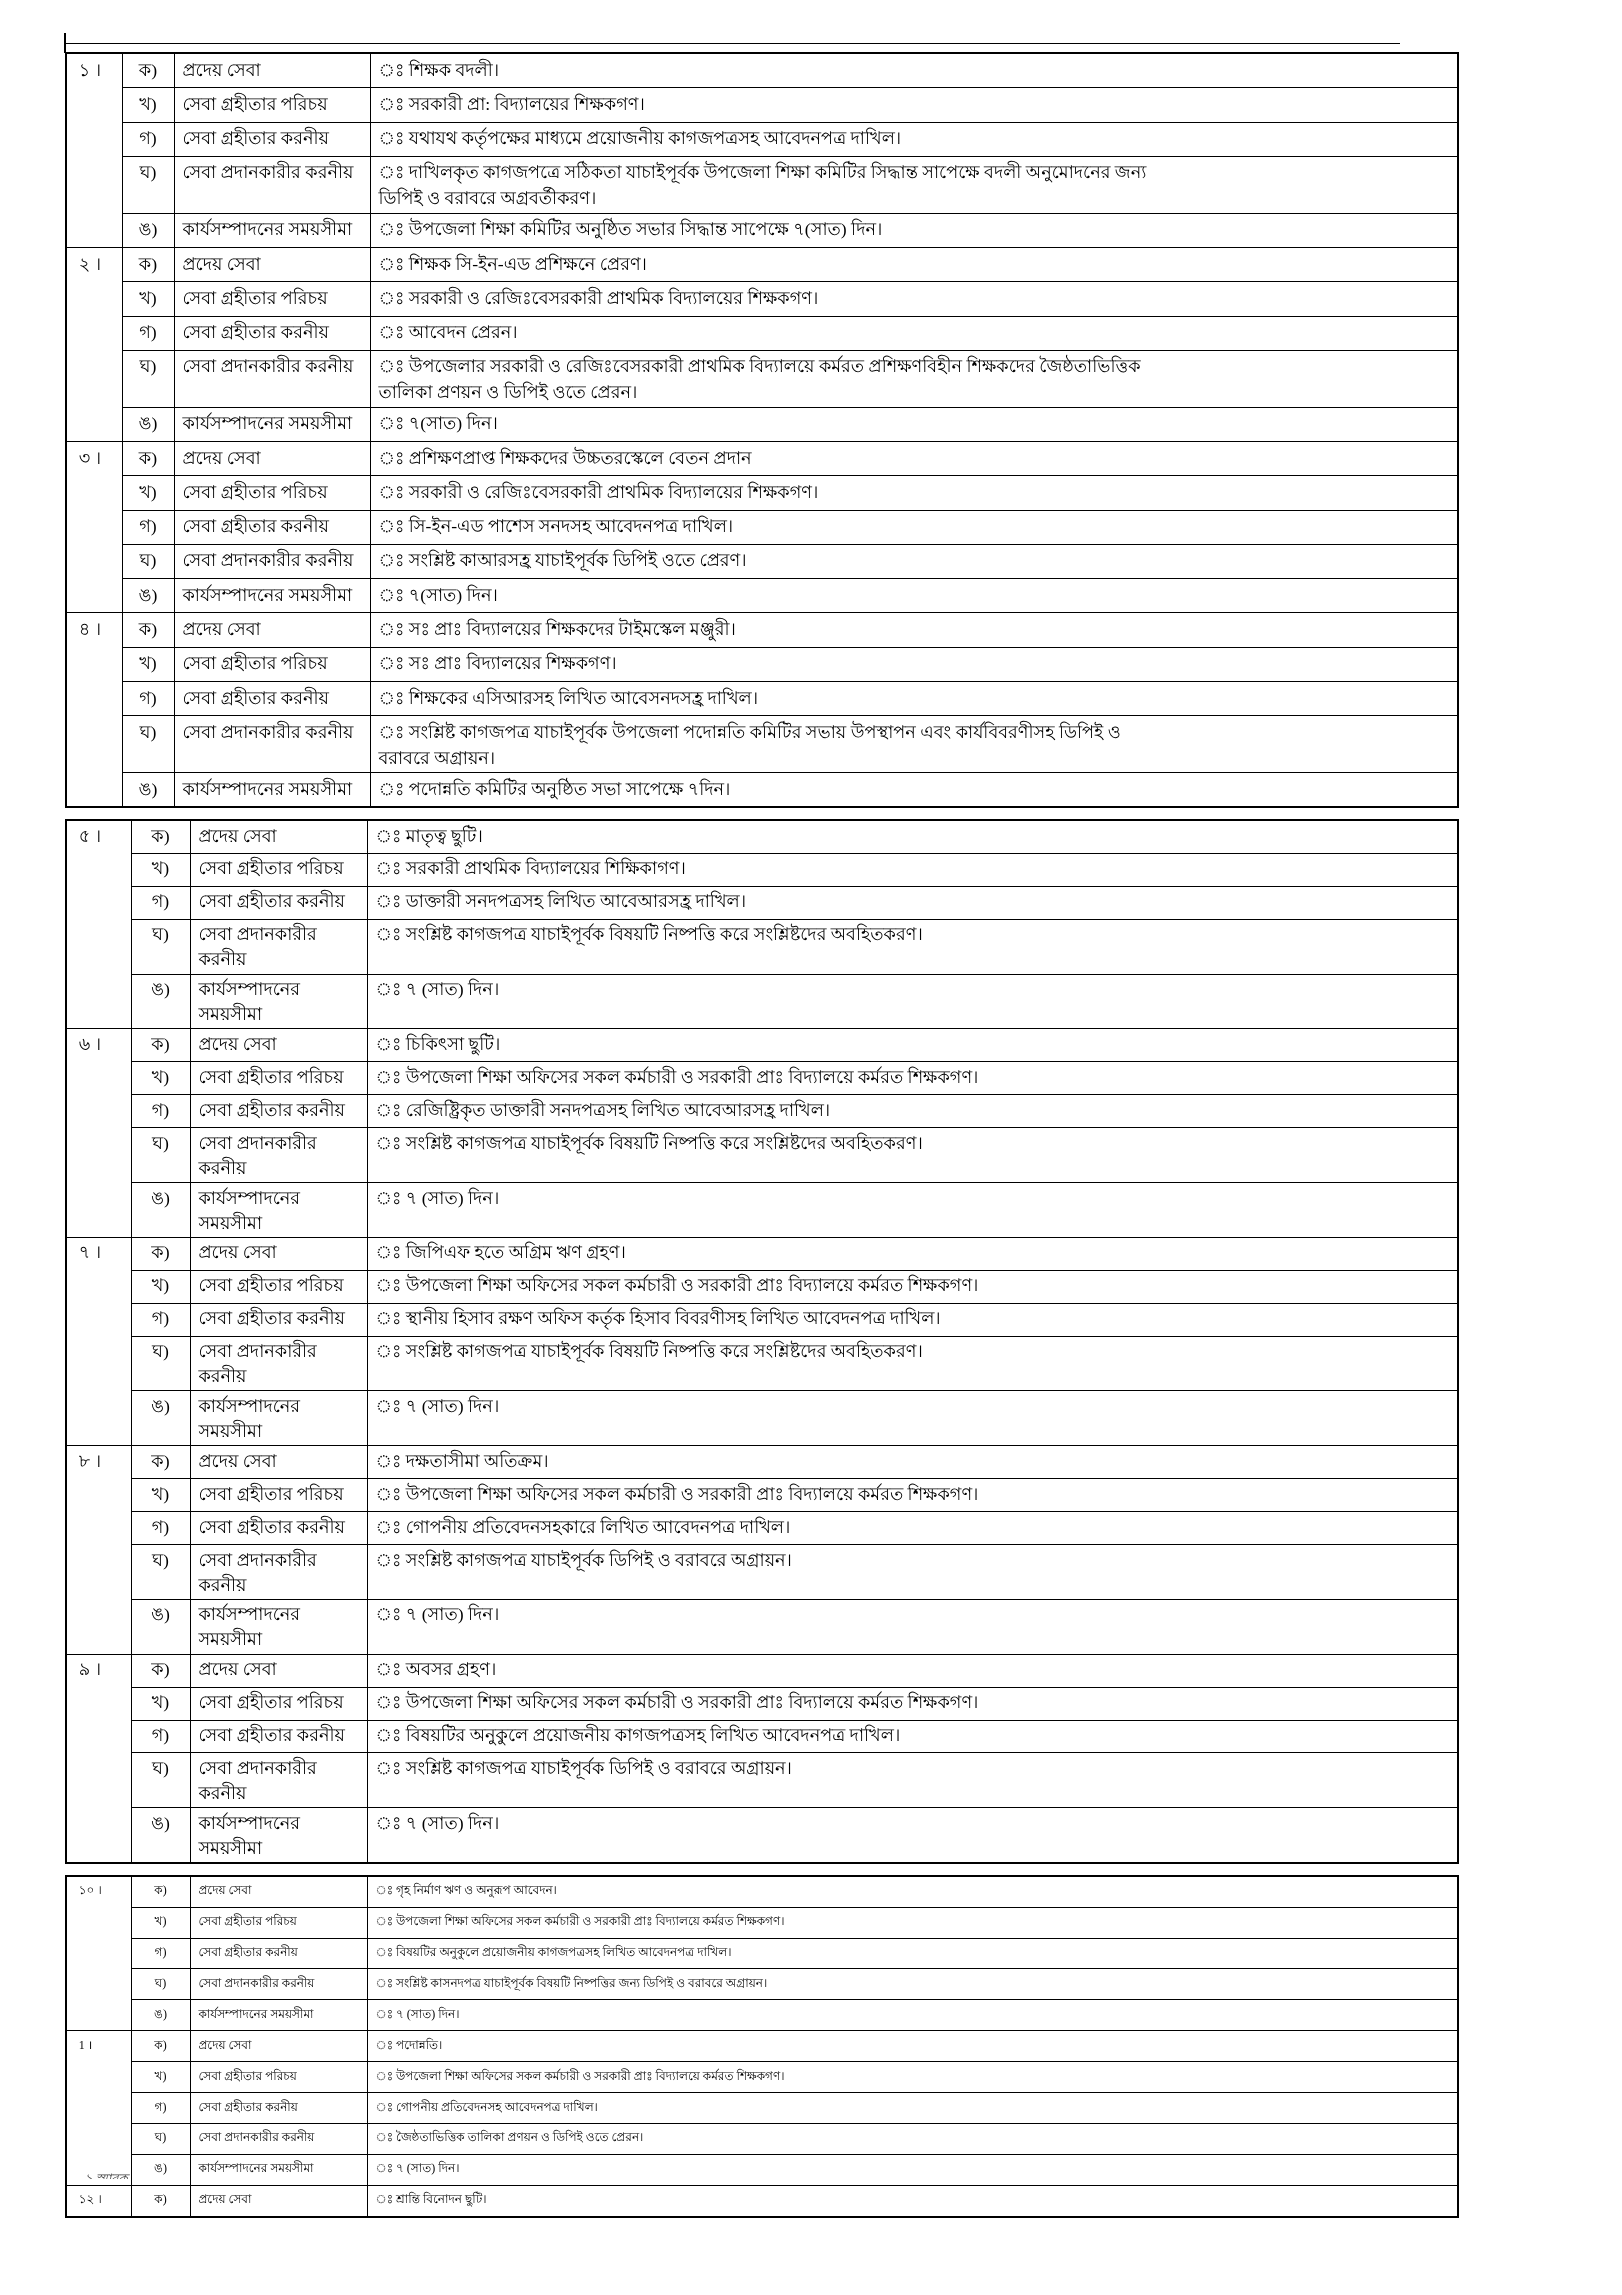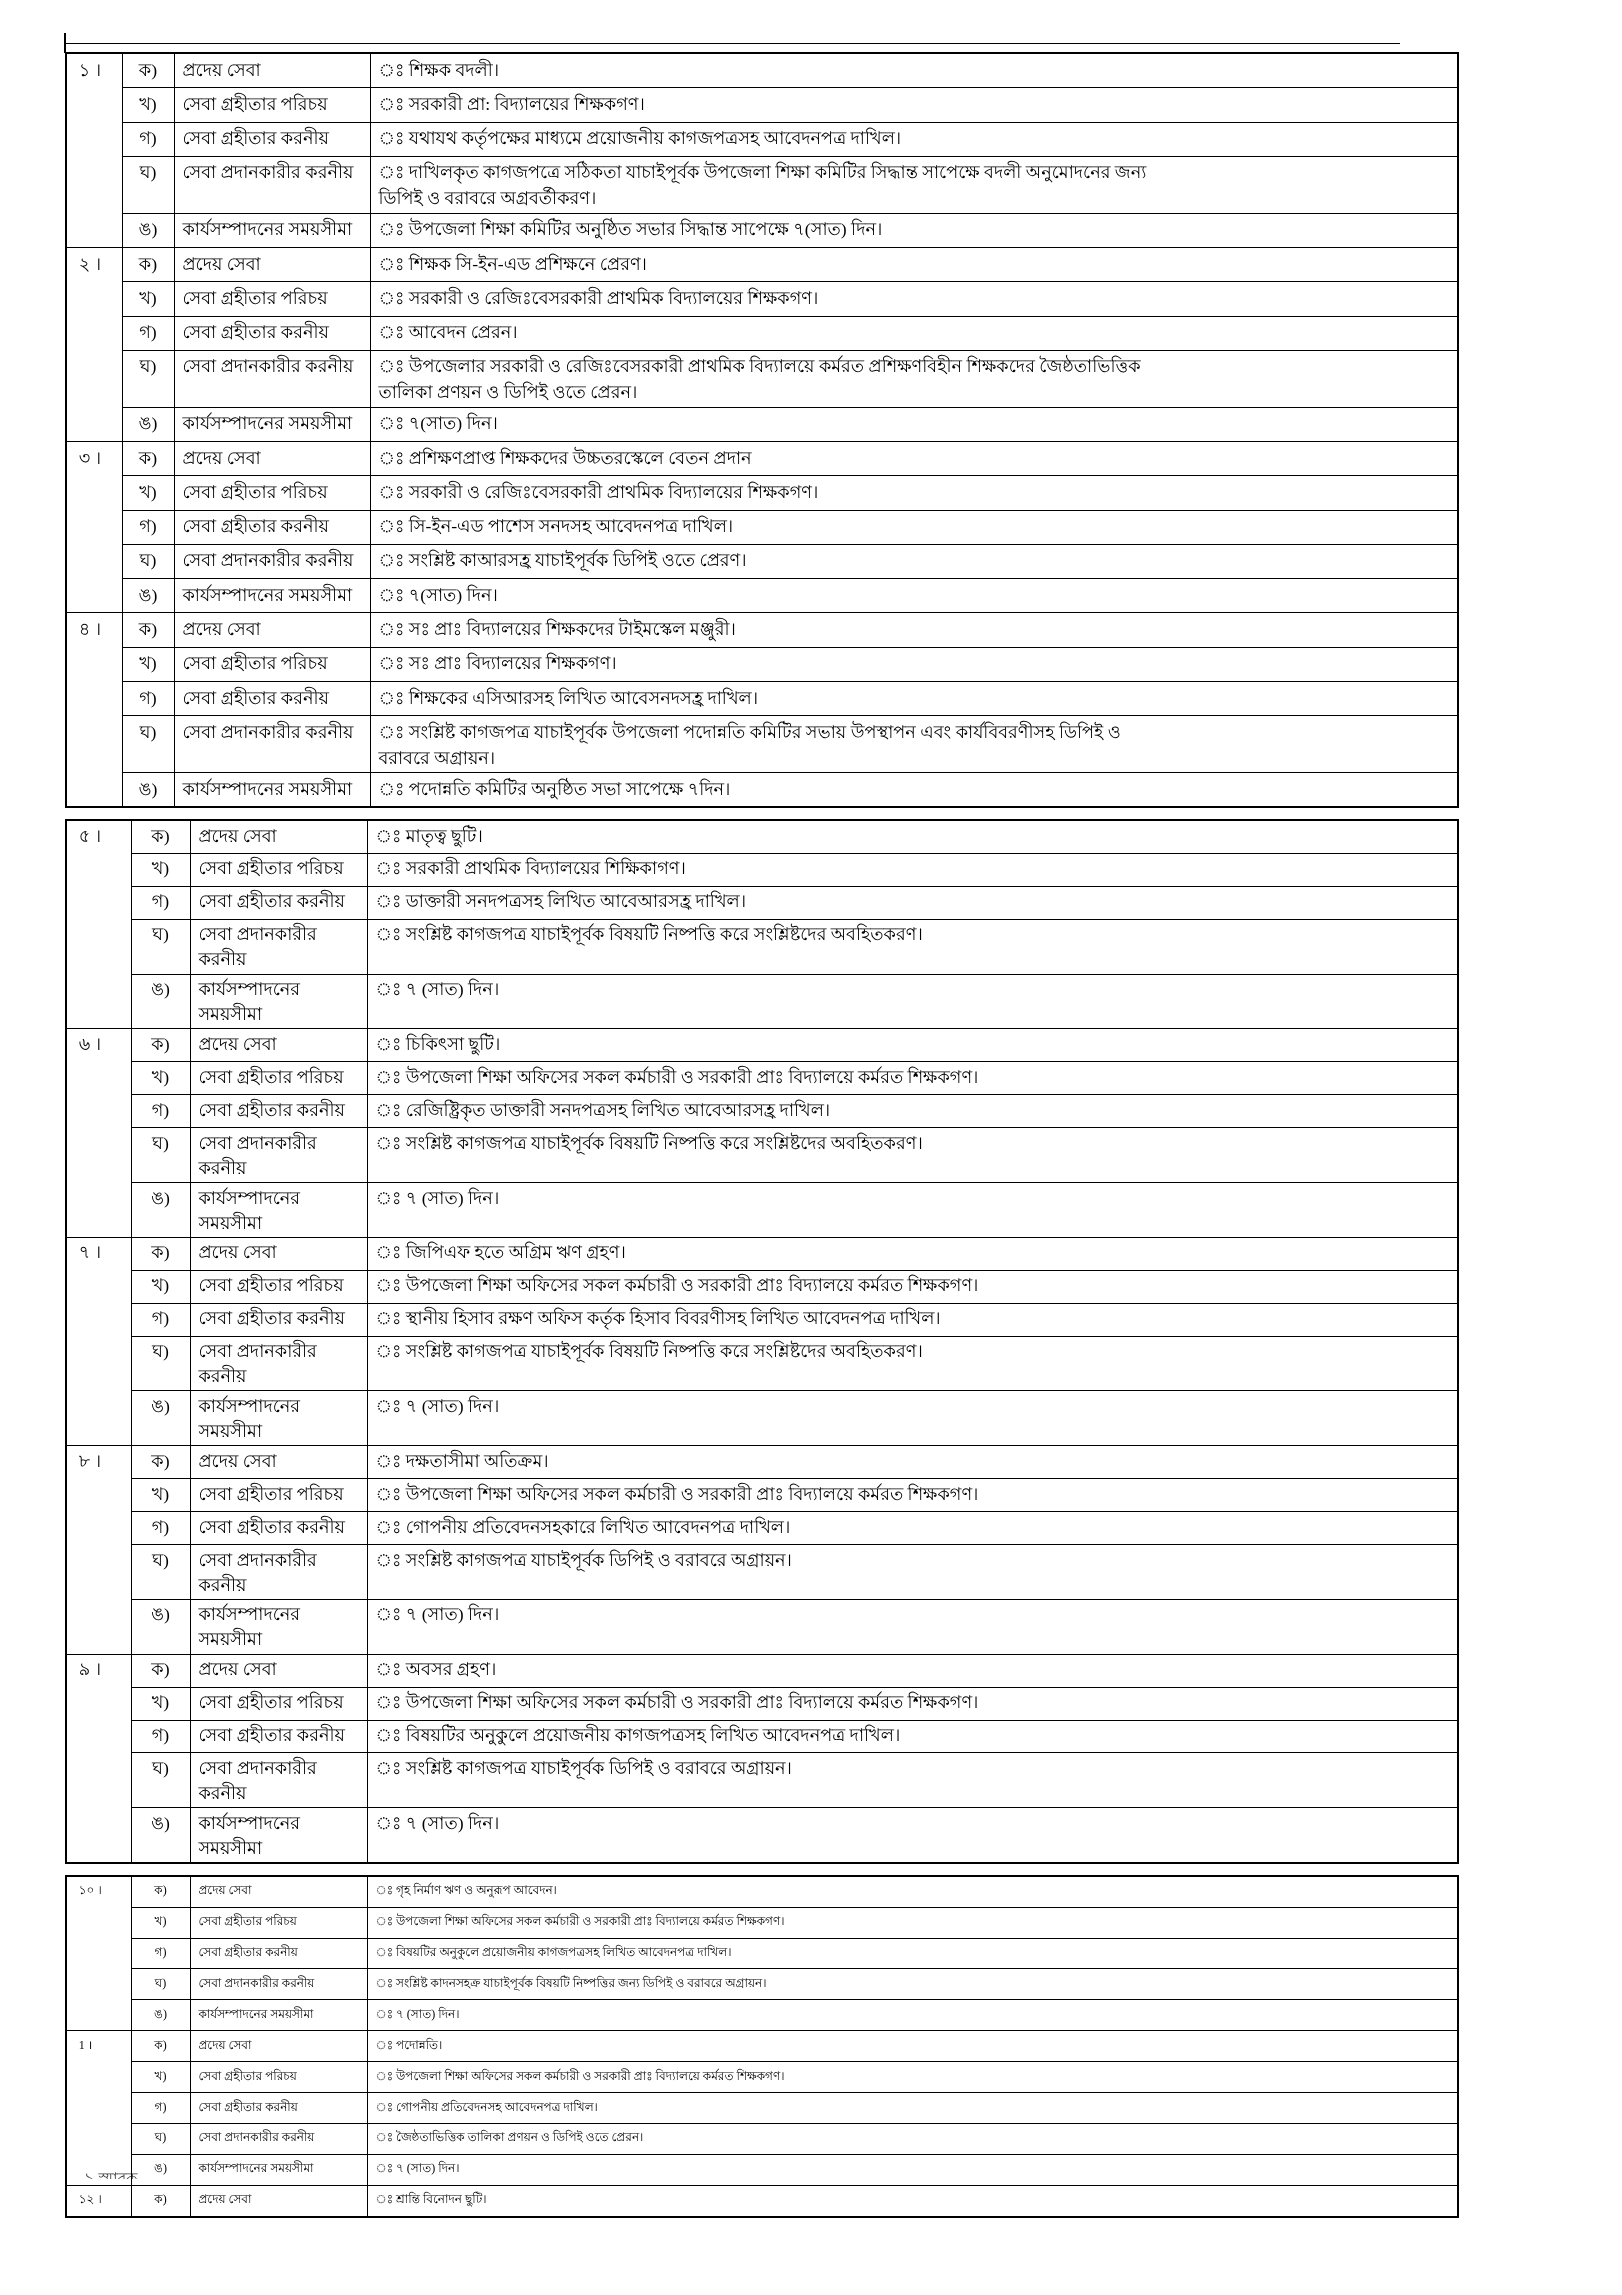--- a/index.html
+++ b/index.html
@@ -42,23 +42,24 @@
     width:1335px;height:1.3px;background:#000;
   }
   .top-tick{
     position:absolute;left:64px;top:33px;
     width:2px;height:19.6px;background:#000;
   }
   .footer-fragment{
     position:absolute;left:84px;top:2169px;
     height:9.8px;width:196px;
     overflow:hidden;
-    font-size:16px;line-height:19.6px;
+    font-size:13px;line-height:19.6px;
     color:#111;
     opacity:.85;
+    font-style:italic;
   }
 </style>
 </head>
 <body>
 
 <div class="page">
   <div class="top-tick"></div>
   <div class="top-rule"></div>
 
   <div class="tables-wrap">
@@ -339,21 +340,21 @@
             <td class="value">ঃ উপজেলা শিক্ষা অফিসের সকল কর্মচারী ও সরকারী প্রাঃ বিদ্যালয়ে কর্মরত শিক্ষকগণ।</td>
           </tr>
           <tr>
             <td class="letter">গ)</td>
             <td class="label">সেবা গ্রহীতার করনীয়</td>
             <td class="value">ঃ বিষয়টির অনুকুলে প্রয়োজনীয় কাগজপত্রসহ লিখিত আবেদনপত্র দাখিল।</td>
           </tr>
           <tr>
             <td class="letter">ঘ)</td>
             <td class="label">সেবা প্রদানকারীর করনীয়</td>
-            <td class="value">ঃ সংশ্লিষ্ট কাদনসহক্র যাচাইপূর্বক বিষয়টি নিষ্পত্তির জন্য ডিপিই ও বরাবরে অগ্রায়ন।</td>
+            <td class="value">ঃ সংশ্লিষ্ট কাসনদপত্র যাচাইপূর্বক বিষয়টি নিষ্পত্তির জন্য ডিপিই ও বরাবরে অগ্রায়ন।</td>
           </tr>
           <tr>
             <td class="letter">ঙ)</td>
             <td class="label">কার্যসম্পাদনের সময়সীমা</td>
             <td class="value">ঃ ৭ (সাত) দিন।</td>
           </tr>
           <tr>
             <td rowspan="5" class="serial">1 ।</td>
             <td class="letter">ক)</td>
             <td class="label">প্রদেয় সেবা</td>

